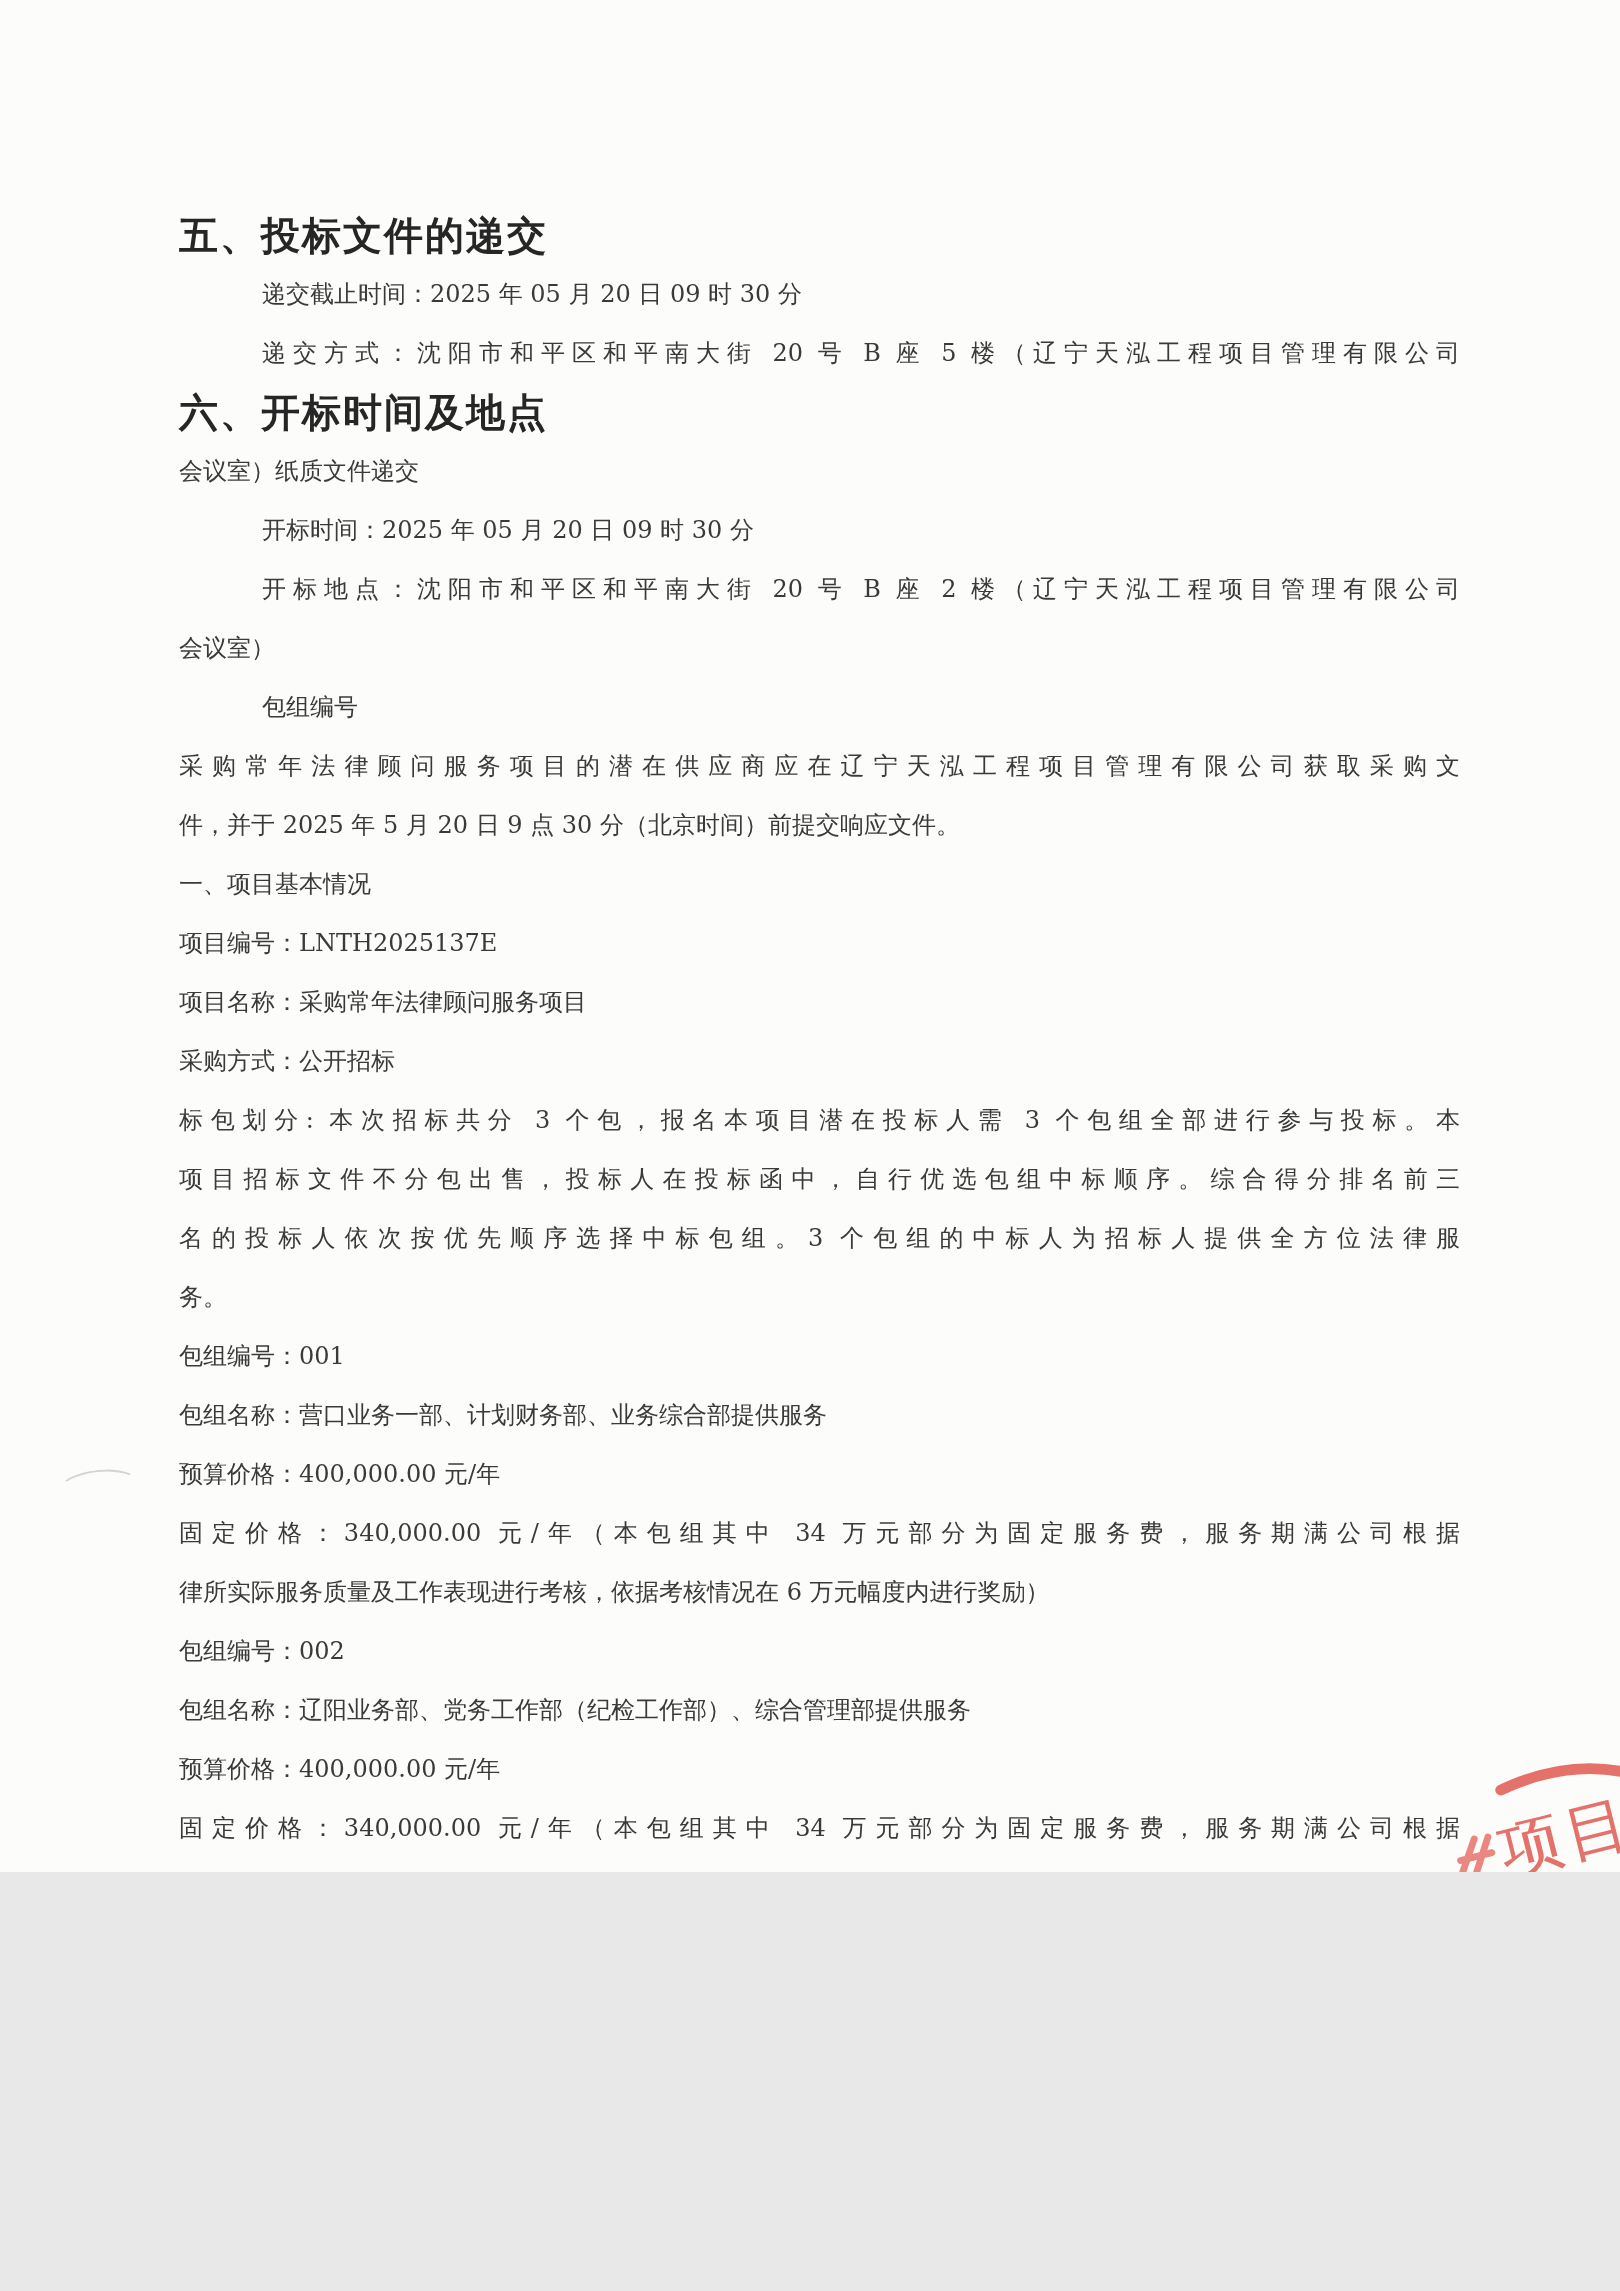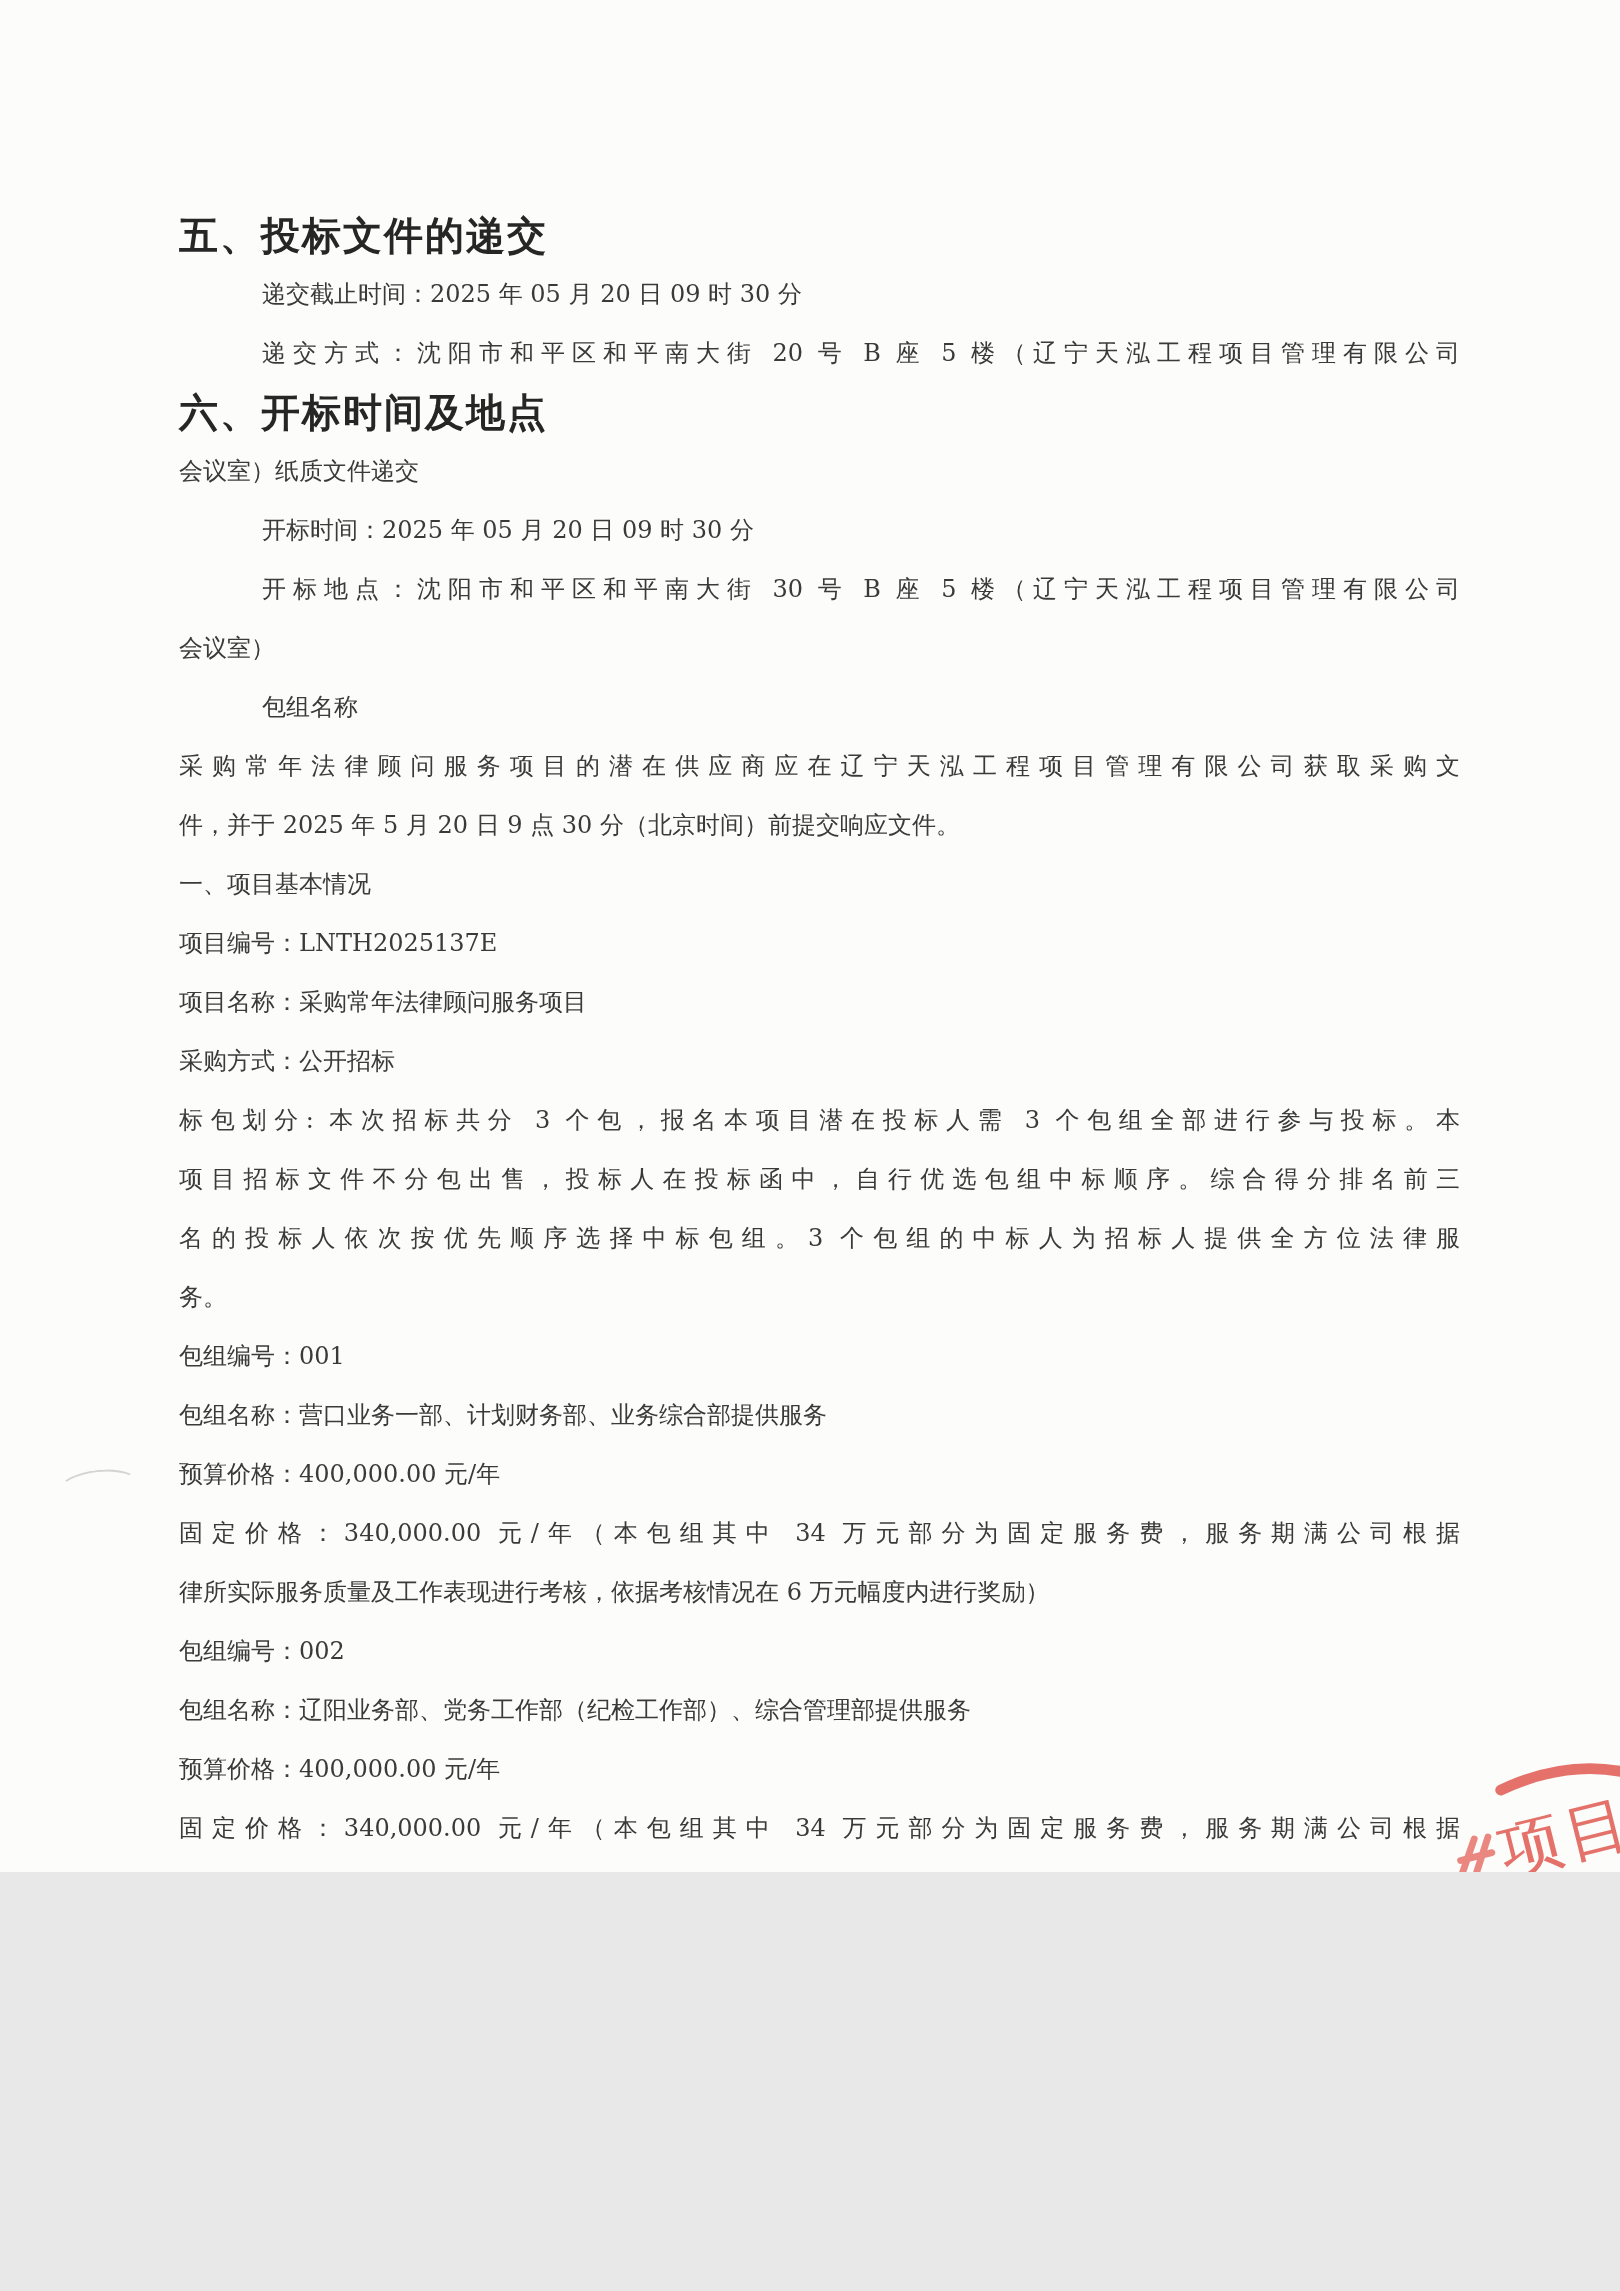--- a/index.html
+++ b/index.html
@@ -61,24 +61,24 @@
 <div class="page">
   <div class="content">
 
     <div class="line heading">五、投标文件的递交</div>
     <div class="line indent">递交截止时间：2025 年 05 月 20 日 09 时 30 分</div>
     <div class="line indent fill">递交方式：沈阳市和平区和平南大街 20 号 B 座 5 楼（辽宁天泓工程项目管理有限公司</div>
     <div class="line heading">六、开标时间及地点</div>
 
     <div class="line">会议室）纸质文件递交</div>
     <div class="line indent">开标时间：2025 年 05 月 20 日 09 时 30 分</div>
-    <div class="line indent fill">开标地点：沈阳市和平区和平南大街 30 号 B 座 5 楼（辽宁天泓工程项目管理有限公司</div>
+    <div class="line indent fill">开标地点：沈阳市和平区和平南大街 20 号 B 座 2 楼（辽宁天泓工程项目管理有限公司</div>
     <div class="line">会议室）</div>
 
-    <div class="line indent">包组名称</div>
+    <div class="line indent">包组编号</div>
     <div class="line fill">采购常年法律顾问服务项目的潜在供应商应在辽宁天泓工程项目管理有限公司获取采购文</div>
     <div class="line">件，并于 2025 年 5 月 20 日 9 点 30 分（北京时间）前提交响应文件。</div>
     <div class="line">一、项目基本情况</div>
     <div class="line">项目编号：LNTH2025137E</div>
     <div class="line">项目名称：采购常年法律顾问服务项目</div>
     <div class="line">采购方式：公开招标</div>
     <div class="line fill">标包划分: 本次招标共分 3 个包，报名本项目潜在投标人需 3 个包组全部进行参与投标。本</div>
     <div class="line fill">项目招标文件不分包出售，投标人在投标函中，自行优选包组中标顺序。综合得分排名前三</div>
     <div class="line fill">名的投标人依次按优先顺序选择中标包组。3 个包组的中标人为招标人提供全方位法律服</div>
     <div class="line">务。</div>

